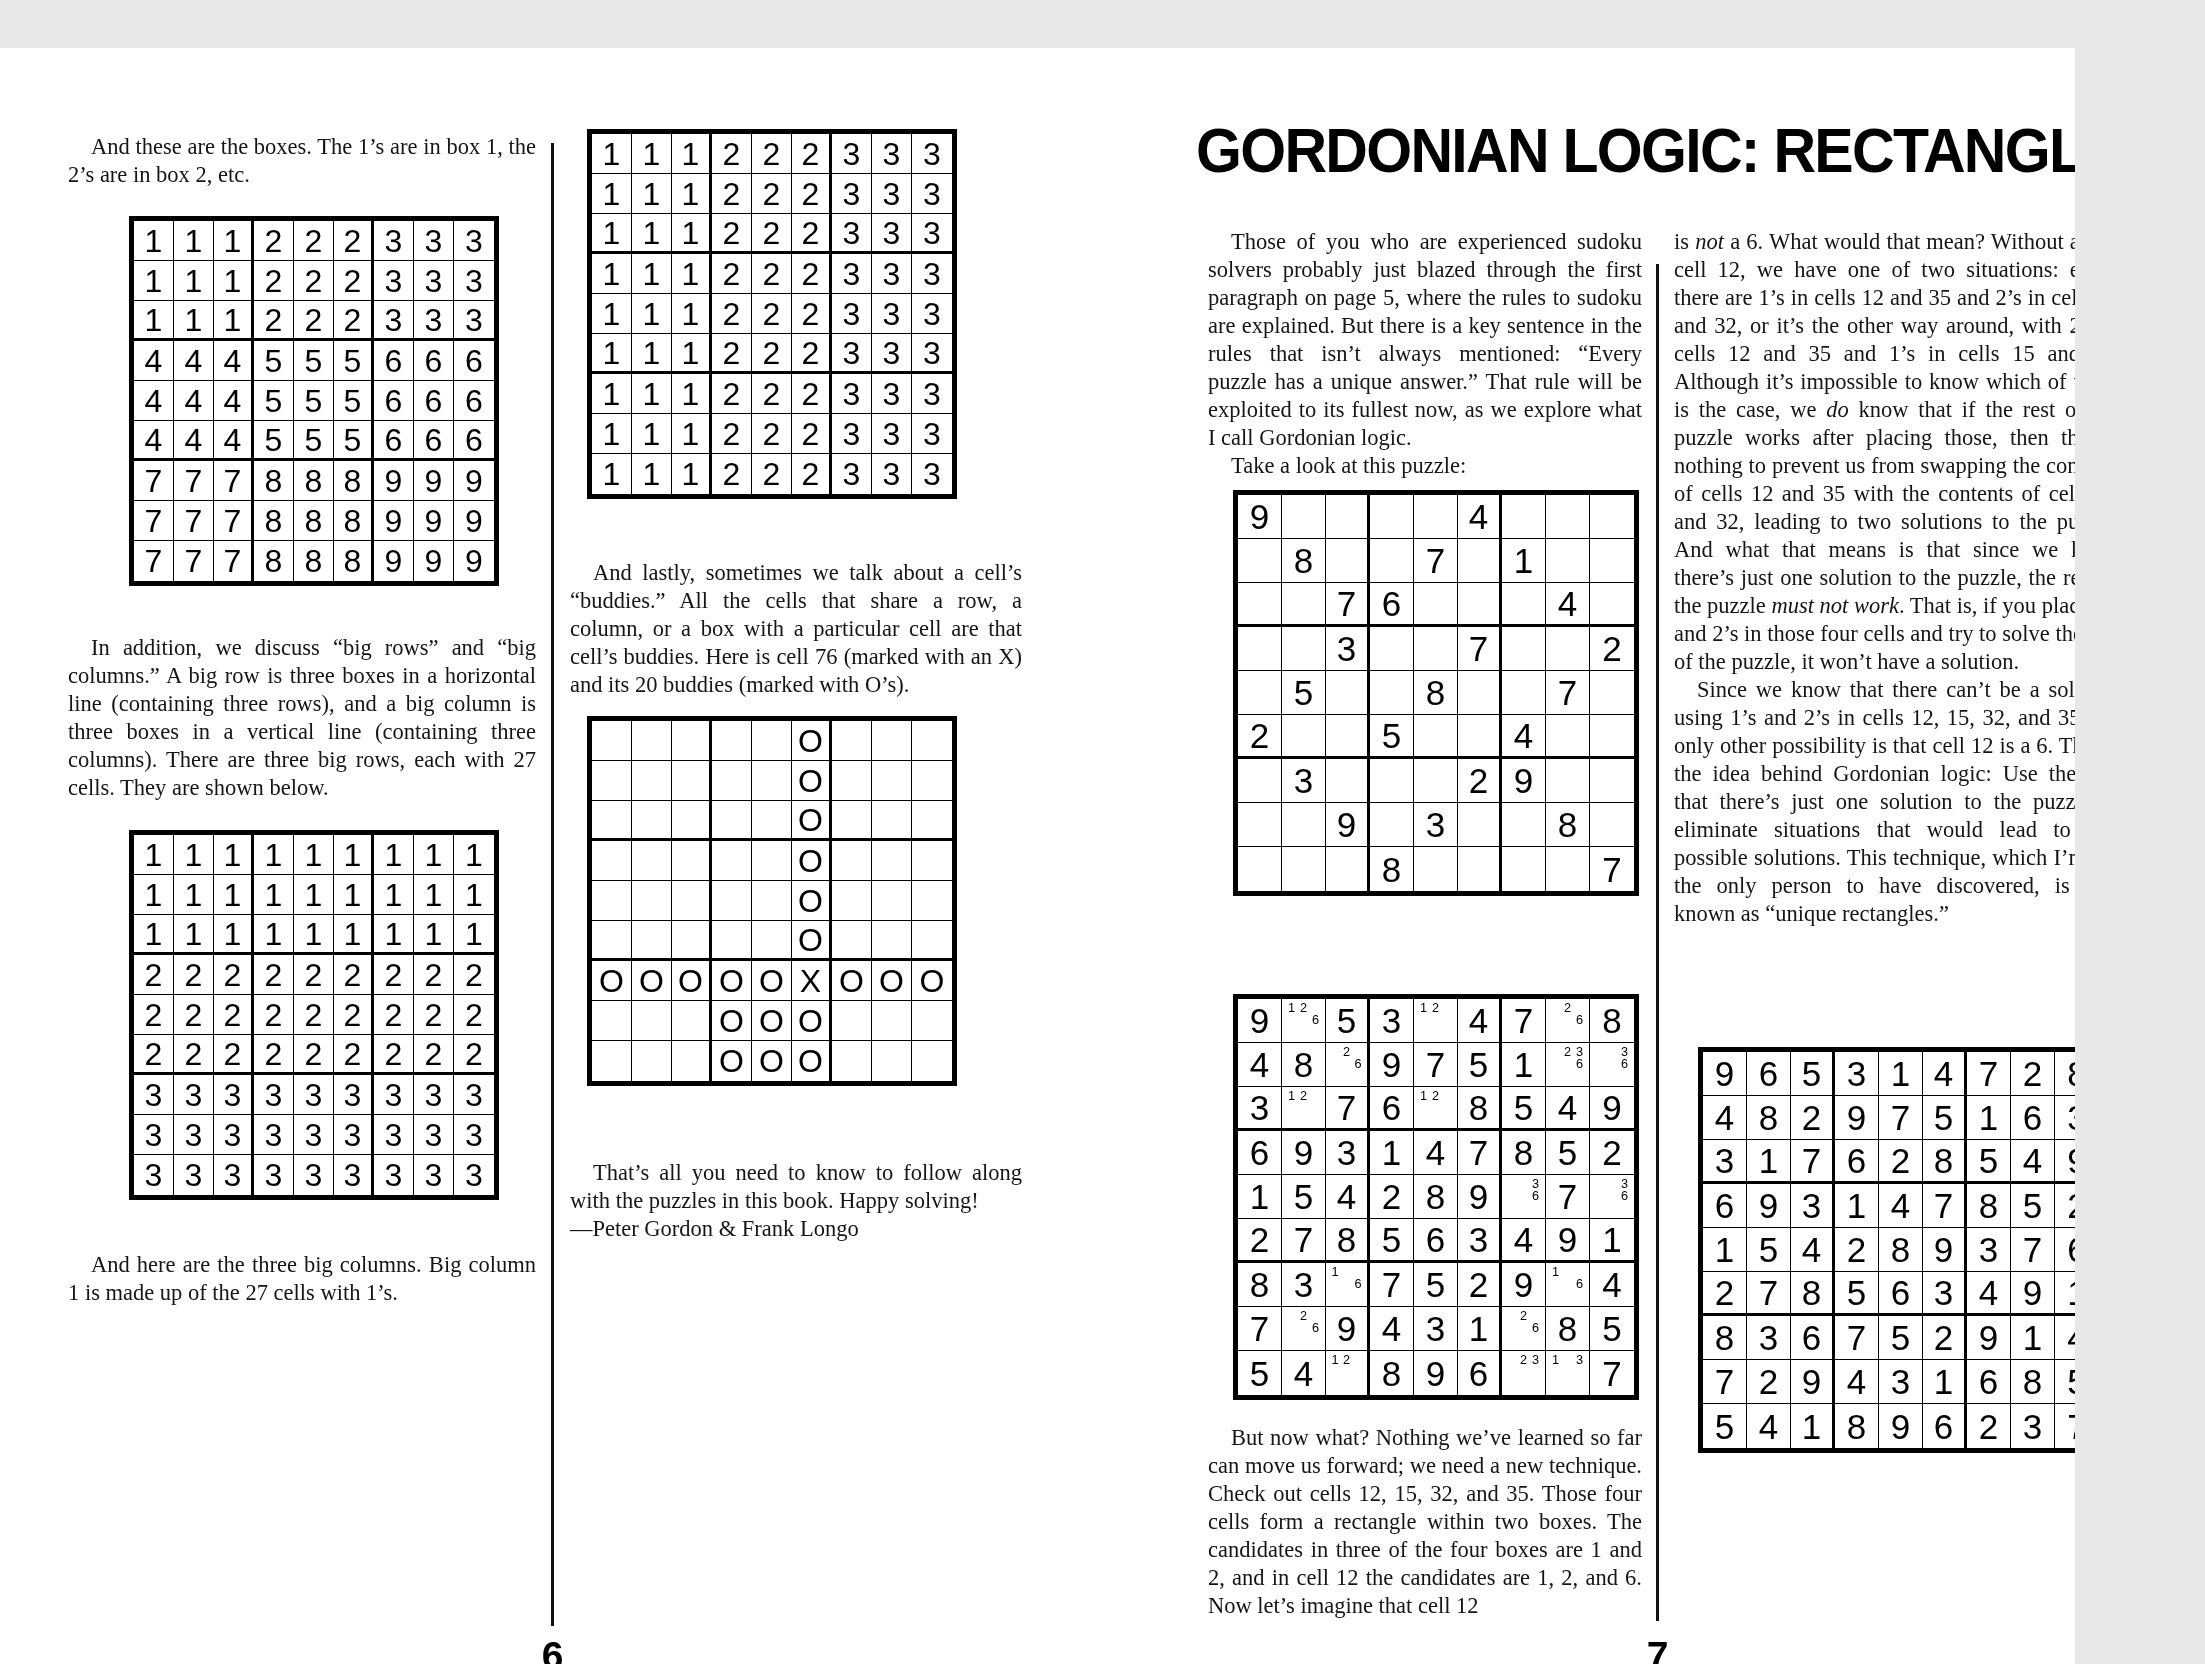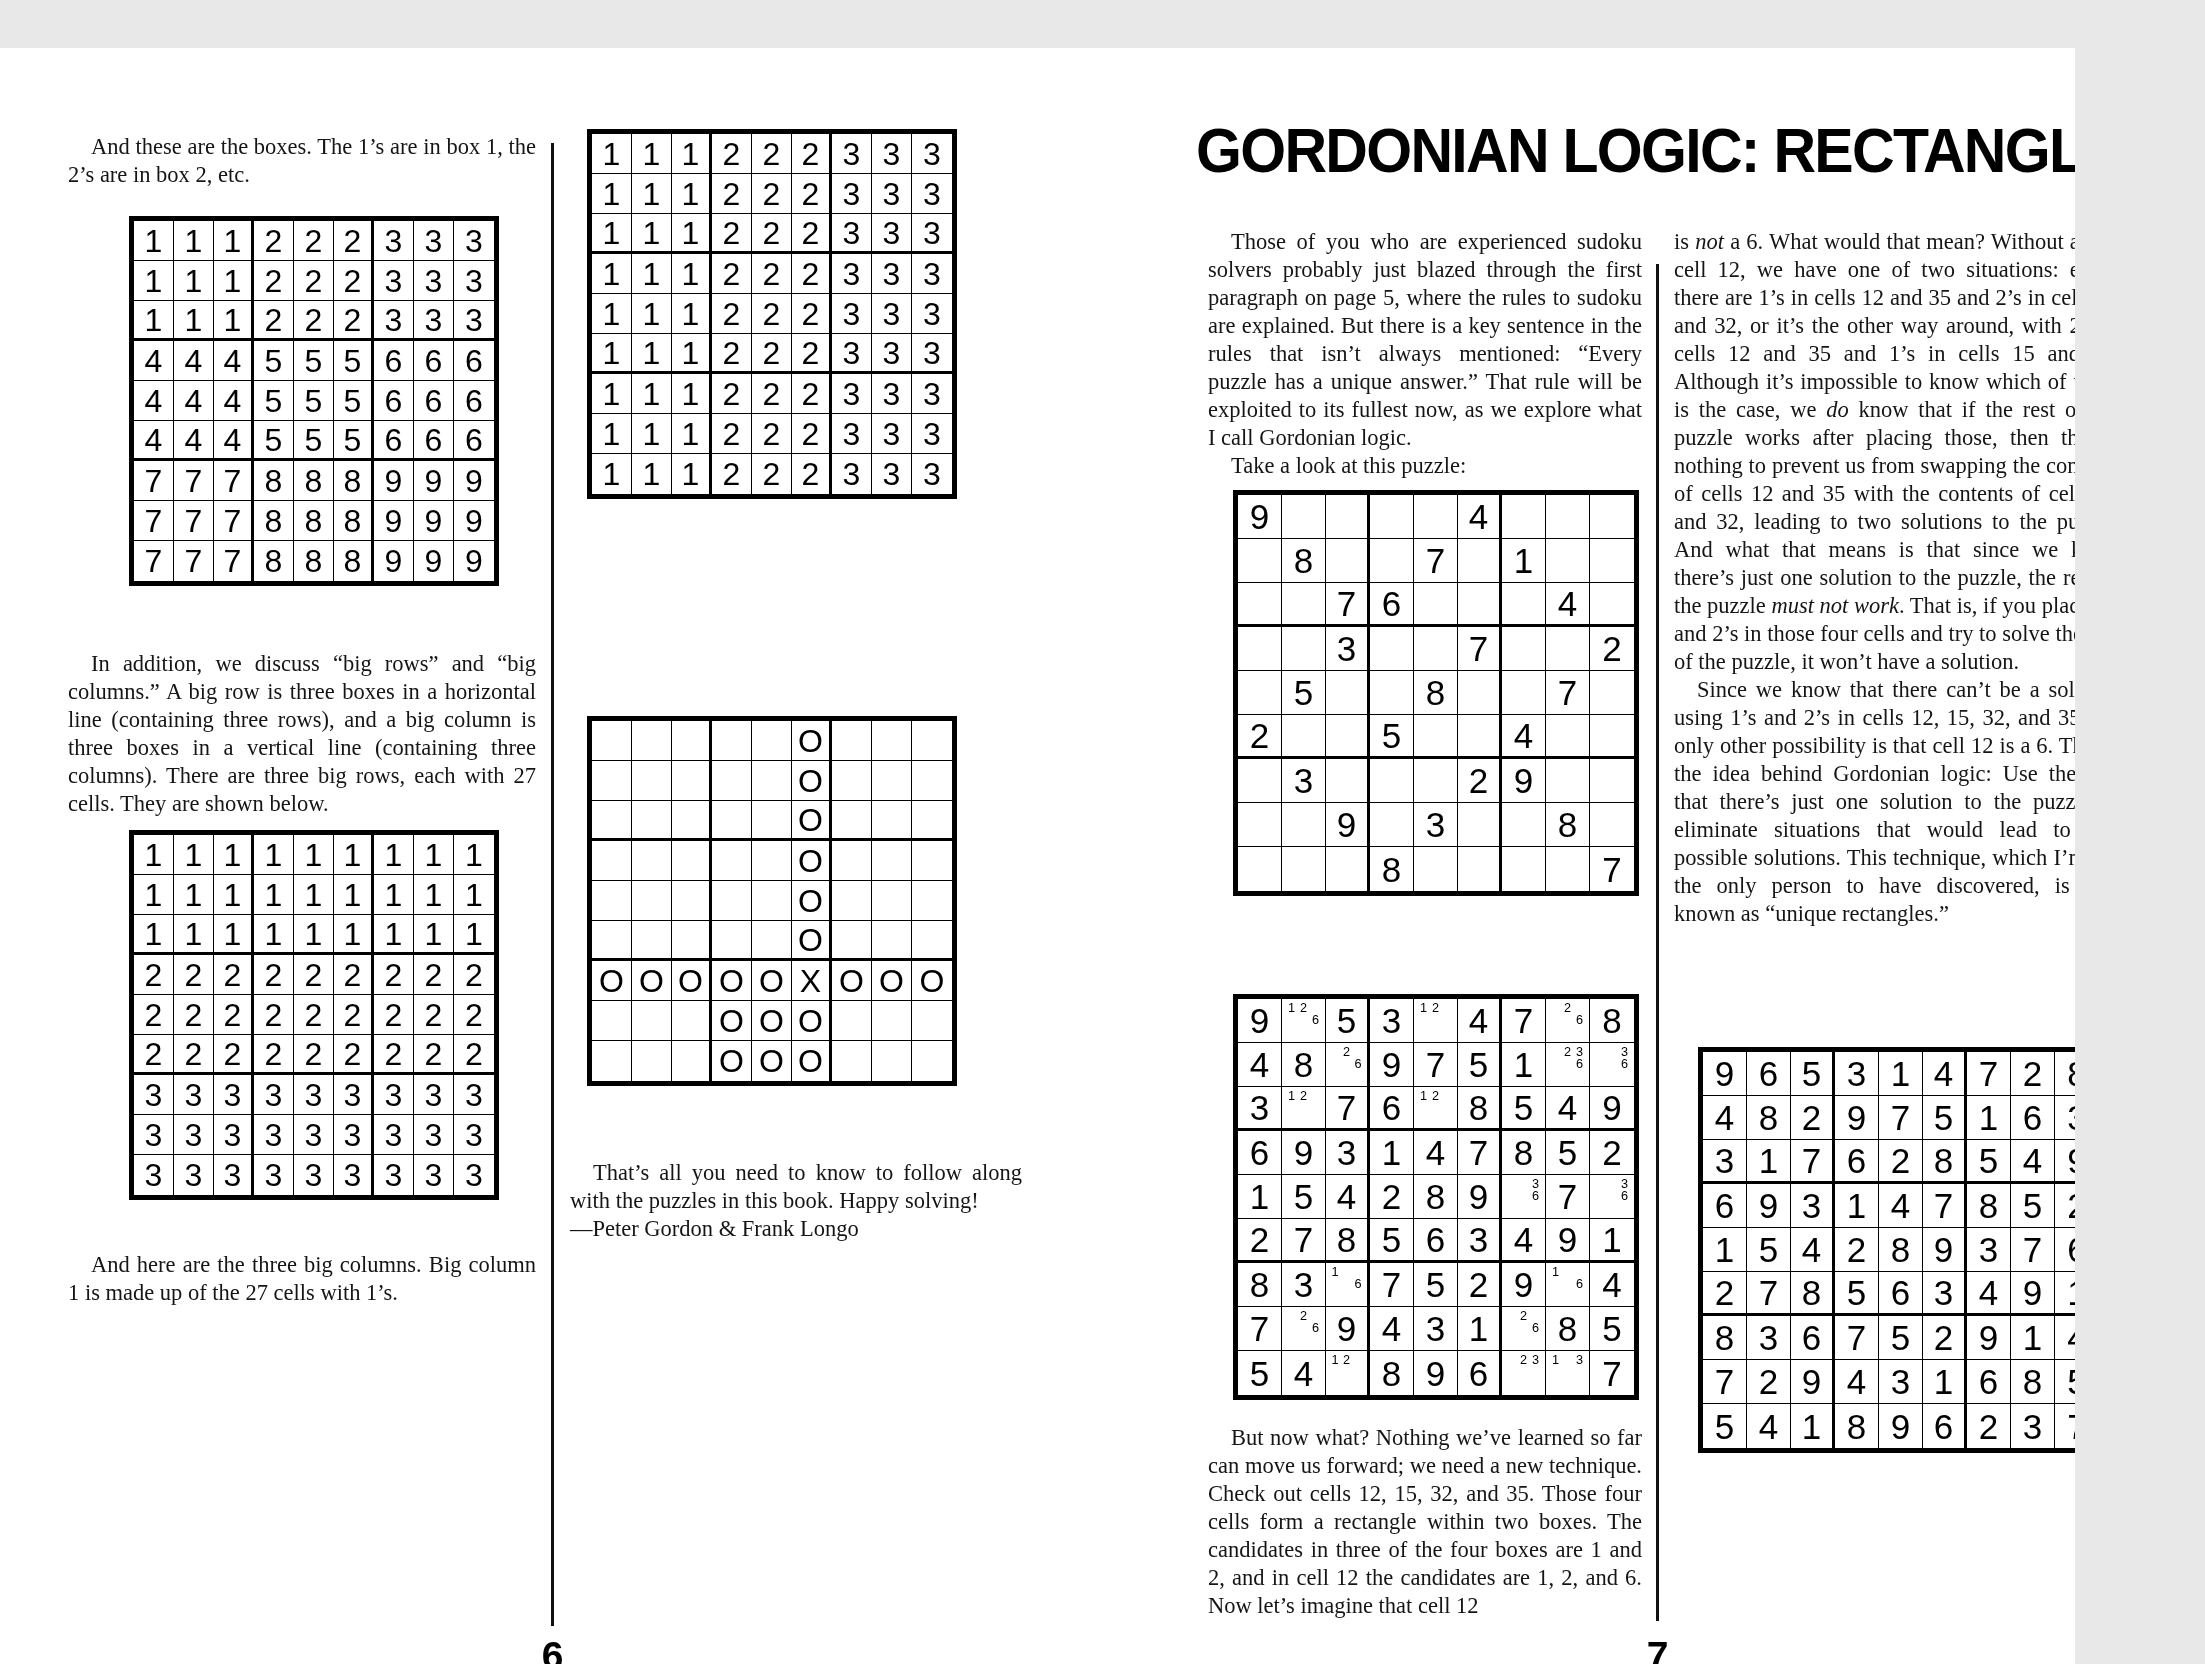--- a/index.html
+++ b/index.html
@@ -148,21 +148,21 @@
       <div class="cell eb">7</div>
       <div class="cell br eb">7</div>
       <div class="cell eb">8</div>
       <div class="cell eb">8</div>
       <div class="cell br eb">8</div>
       <div class="cell eb">9</div>
       <div class="cell eb">9</div>
       <div class="cell er eb">9</div>
     </div>
 
-  <div class="bodytext" style="left:68px; top:602px; width:468px;">
+  <div class="bodytext" style="left:68px; top:586px; width:468px;">
     <p>In addition, we discuss “big rows” and “big columns.” A big row is three boxes in a horizontal line (containing three rows), and a big column is three boxes in a vertical line (containing three columns). There are three big rows, each with 27 cells. They are shown below.</p>
   </div>
 
   <div class="sgrid g6" style="left:129px; top:782px;">
       <div class="cell">1</div>
       <div class="cell">1</div>
       <div class="cell br">1</div>
       <div class="cell">1</div>
       <div class="cell">1</div>
       <div class="cell br">1</div>
@@ -324,20 +324,23 @@
       <div class="cell eb">1</div>
       <div class="cell br eb">1</div>
       <div class="cell eb">2</div>
       <div class="cell eb">2</div>
       <div class="cell br eb">2</div>
       <div class="cell eb">3</div>
       <div class="cell eb">3</div>
       <div class="cell er eb">3</div>
     </div>
 
+  <div class="bodytext" style="left:570px; top:511px; width:452px;">
+    <p>And lastly, sometimes we talk about a cell’s “buddies.” All the cells that share a row, a column, or a box with a particular cell are that cell’s buddies. Here is cell 76 (marked with an X) and its 20 buddies (marked with O’s).</p>
+  </div>
 
   <div class="sgrid g6" style="left:587px; top:668px;">
       <div class="cell"></div>
       <div class="cell"></div>
       <div class="cell br"></div>
       <div class="cell"></div>
       <div class="cell"></div>
       <div class="cell br">O</div>
       <div class="cell"></div>
       <div class="cell"></div>

